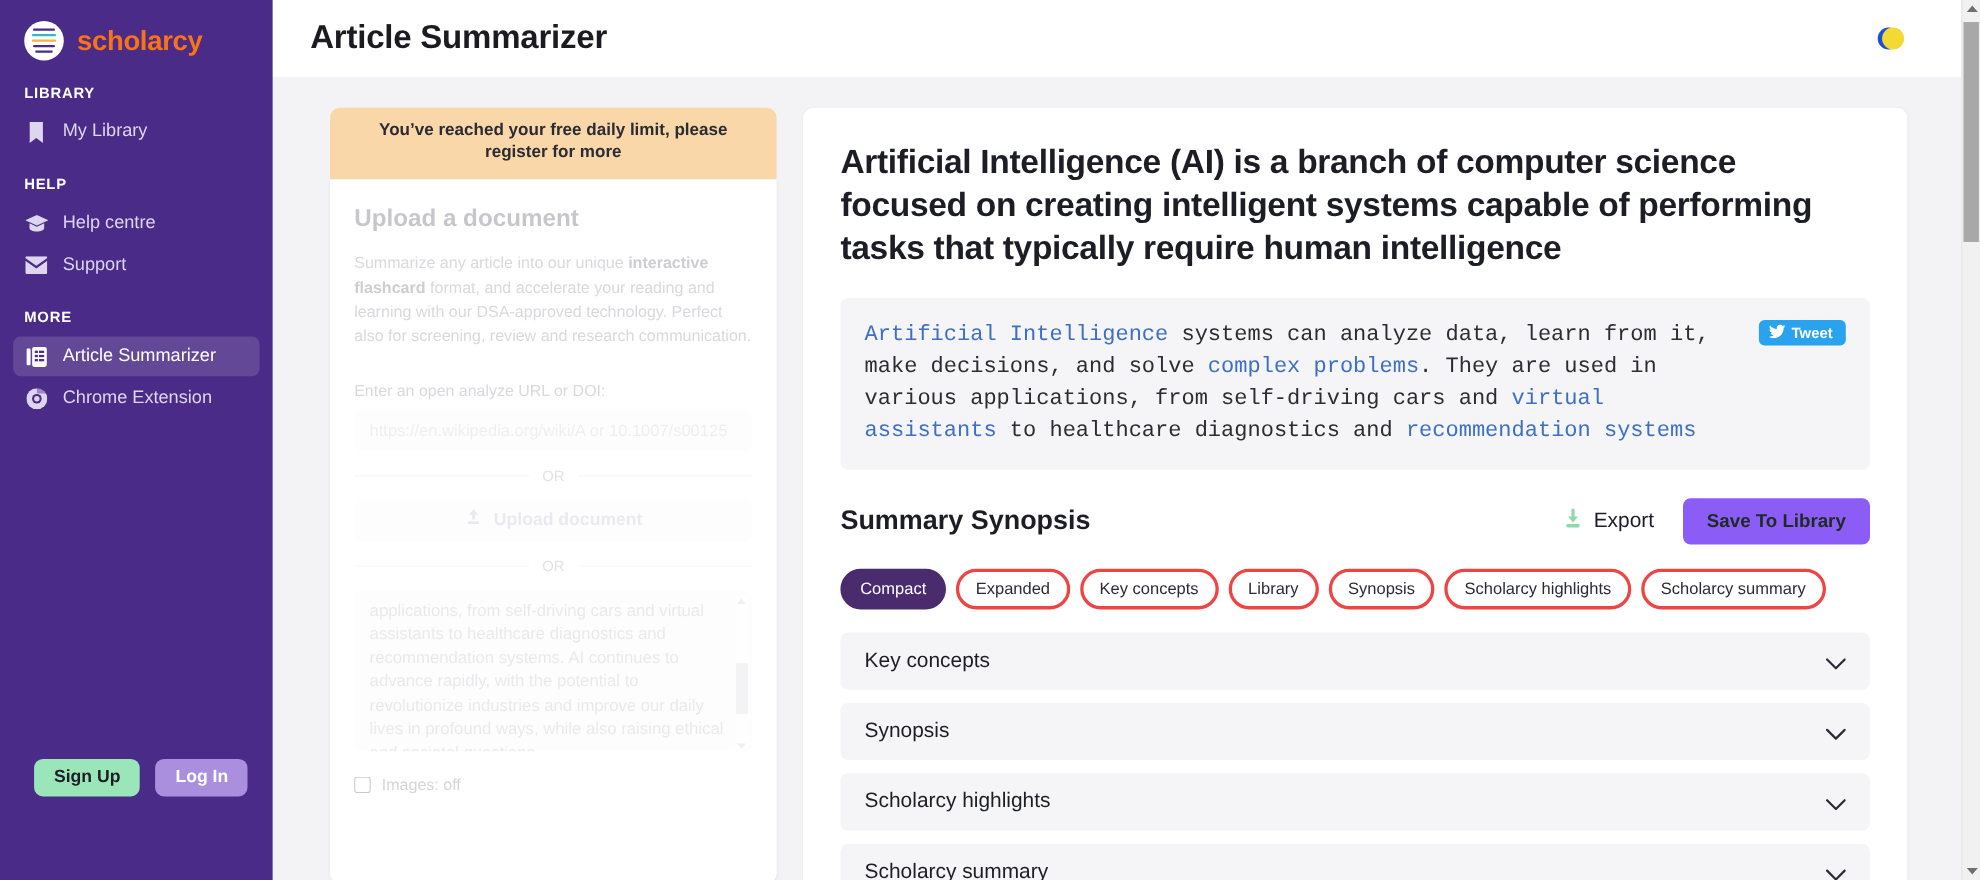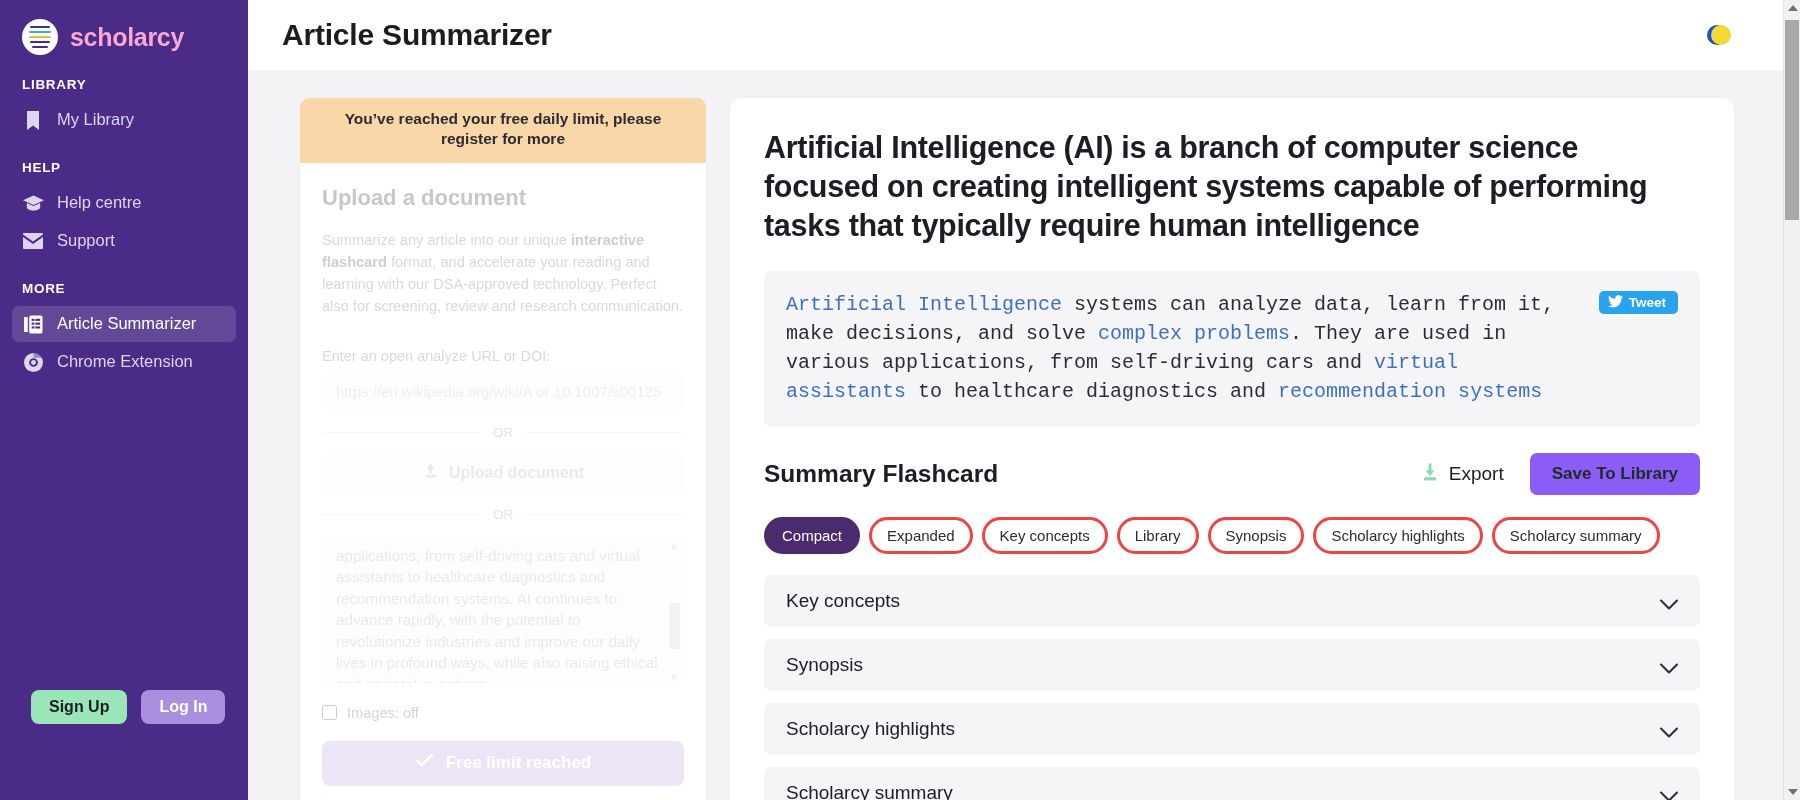--- a/index.html
+++ b/index.html
@@ -25,21 +25,21 @@
     background: #ffffff; position: relative; flex: none;
     display: flex; flex-direction: column; justify-content: center;
     align-items: center; gap: 2.5px; overflow: hidden;
   }
   .brand-logo i { display: block; height: 2.4px; border-radius: 1px; }
   .brand-logo i.l1 { width: 20px; background: #4a2b87; }
   .brand-logo i.l2 { width: 22px; background: #2fb8c8; }
   .brand-logo i.l3 { width: 22px; background: #f5b43c; }
   .brand-logo i.l4 { width: 20px; background: #4a2b87; }
   .brand-logo i.l5 { width: 16px; background: #4a2b87; }
-  .brand-name { font-size: 25px; font-weight: 700; letter-spacing: -0.3px; color:#f9a8d4; }
+  .brand-name { font-size: 25px; font-weight: 700; letter-spacing: -0.3px; color:#f97316; }
 
   .nav-section { margin-top: 22px; }
   .nav-heading {
     font-size: 13.5px; font-weight: 700; letter-spacing: .7px;
     color: #ffffff; padding: 0 0 8px 22px; text-transform: uppercase;
   }
   .nav-item {
     display: flex; align-items: flex-start; gap: 13px;
     margin: 2px 12px; padding: 8px 10px; border-radius: 7px;
     color: #ded6ee; font-size: 16.5px; cursor: pointer;
@@ -354,49 +354,41 @@
               <span class="thumb"></span>
               <span class="down"></span>
             </div>
           </div>
 
           <div class="images-row">
             <input type="checkbox" style="">
             <label>Images: off</label>
           </div>
 
-          <button class="limit-btn">
-            <span>
-              <svg width="19" height="15" viewBox="0 0 20 16" fill="none" stroke="#ffffff" stroke-width="2.6" stroke-linecap="round" stroke-linejoin="round">
-                  <path d="M2 8 L7 13 L18 2"></path>
-                </svg>
-            </span>
-            <span>Free limit reached</span>
-          </button>
         </div>
       </div>
 
       <div class="article-col">
         <div class="article-card">
           <h1 class="article-title">Artificial Intelligence (AI) is a branch of computer science focused on creating intelligent systems capable of performing tasks that typically require human intelligence</h1>
 
           <div class="abstract-box">
             <div class="abstract-text" id="abstract-text"><a href="#">Artificial Intelligence</a><span> systems can analyze data, learn from it, make decisions, and solve </span><a href="#">complex problems</a><span>. They are used in various applications, from self-driving cars and </span><a href="#">virtual assistants</a><span> to healthcare diagnostics and </span><a href="#">recommendation systems</a></div>
             <button class="tweet-btn">
               <span>
                 <svg width="15" height="13" viewBox="0 0 24 20" fill="#ffffff">
                   <path d="M24 2.3a9.6 9.6 0 0 1-2.8.8A4.9 4.9 0 0 0 23.3.4a9.7 9.7 0 0 1-3.1 1.2A4.85 4.85 0 0 0 11.8 6a13.8 13.8 0 0 1-10-5.1 4.85 4.85 0 0 0 1.5 6.5A4.8 4.8 0 0 1 1 6.8v.1a4.85 4.85 0 0 0 3.9 4.8 4.9 4.9 0 0 1-2.2.1 4.86 4.86 0 0 0 4.5 3.4A9.7 9.7 0 0 1 0 17.3 13.7 13.7 0 0 0 7.5 19.5c9.1 0 14-7.5 14-14v-.6A10 10 0 0 0 24 2.3z"></path>
                 </svg>
               </span>
               <span>Tweet</span>
             </button>
           </div>
 
           <div class="flash-head">
-            <div class="flash-title">Summary Flashcard</div>
+            <div class="flash-title">Summary Synopsis</div>
             <button class="export-btn">
               <span>
                 <svg width="20" height="20" viewBox="0 0 20 20" fill="#8cd9ad">
                   <path d="M8.6 1.5h2.8v7h3.1L10 14 5.5 8.5h3.1z"></path>
                   <rect x="4" y="15.3" width="12" height="3.2" rx="1"></rect>
                 </svg>
               </span>
               <span>Export</span>
             </button>
             <button class="save-btn">Save To Library</button>

